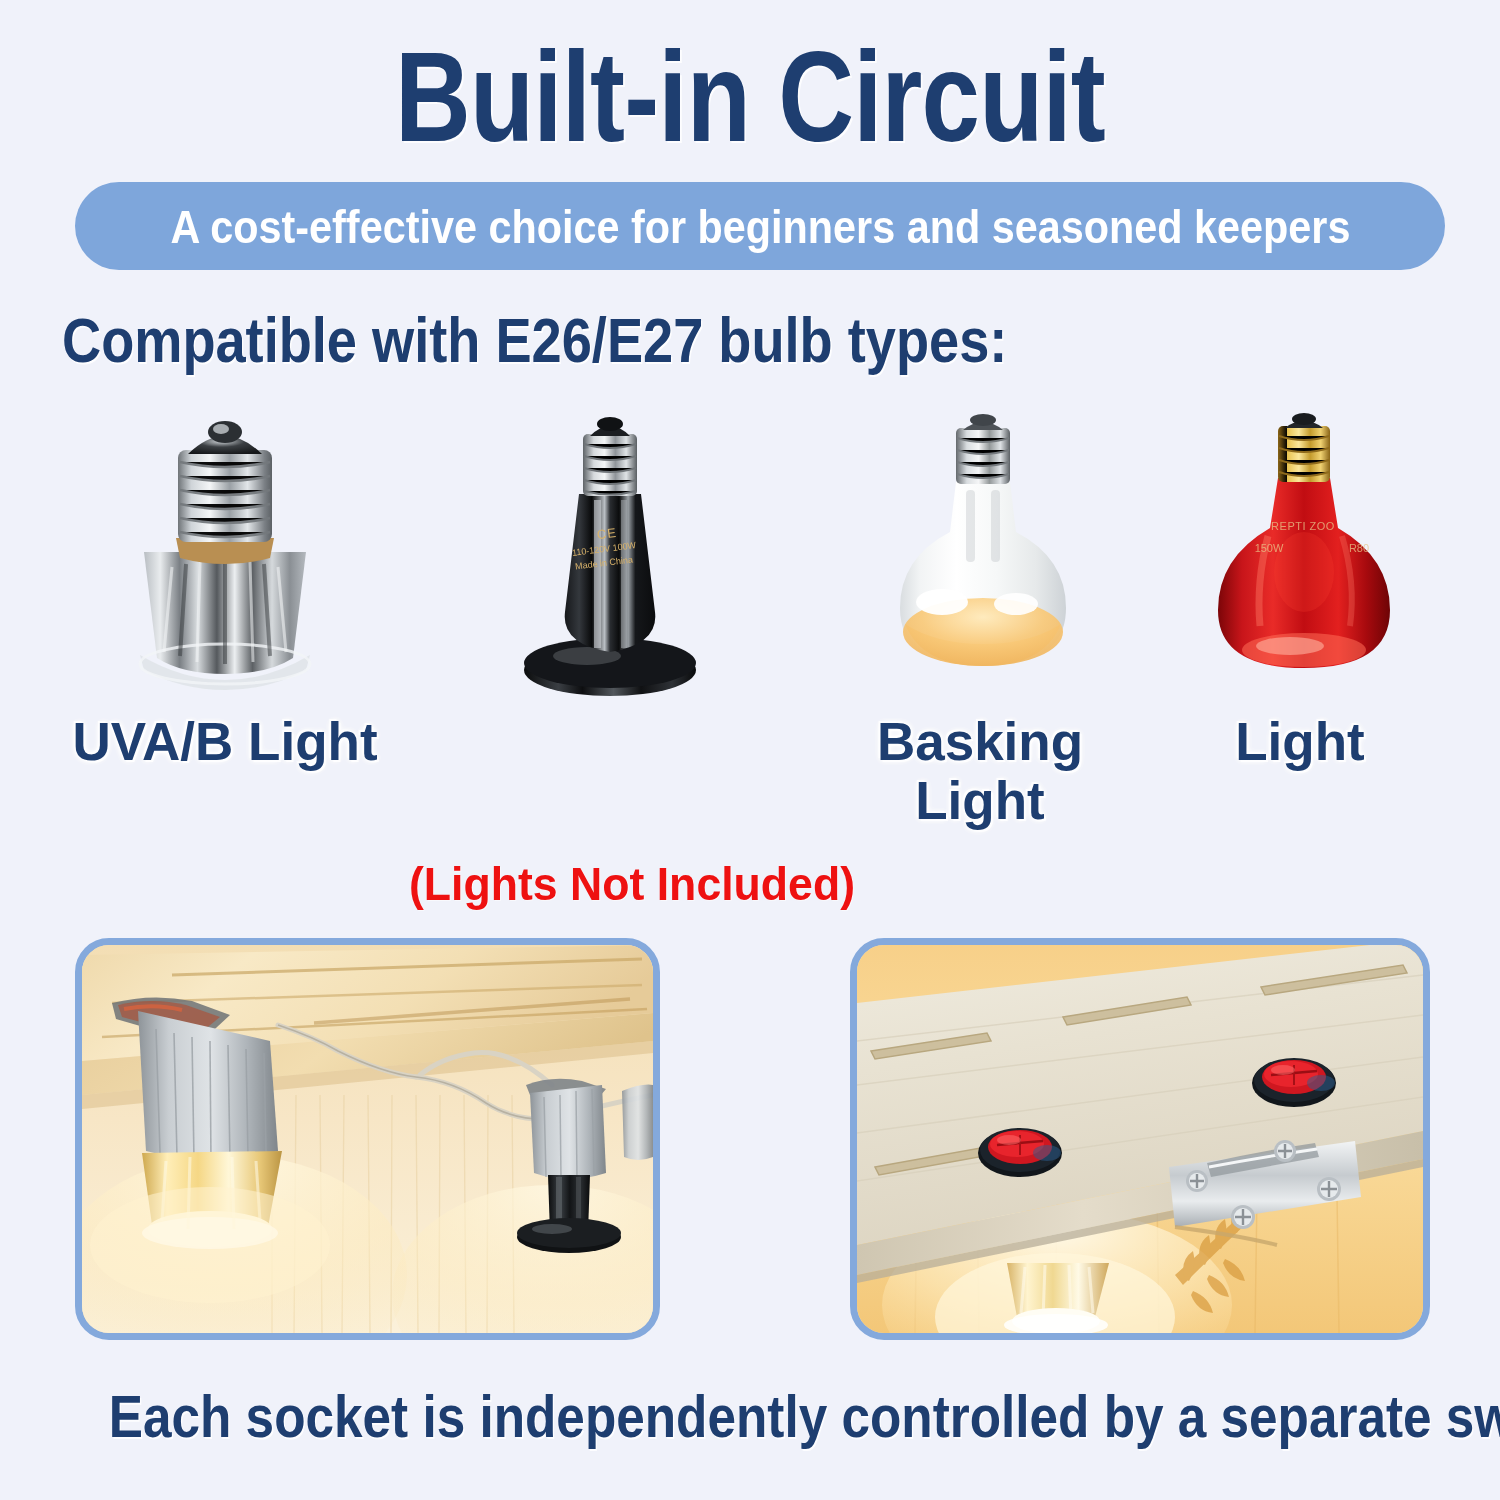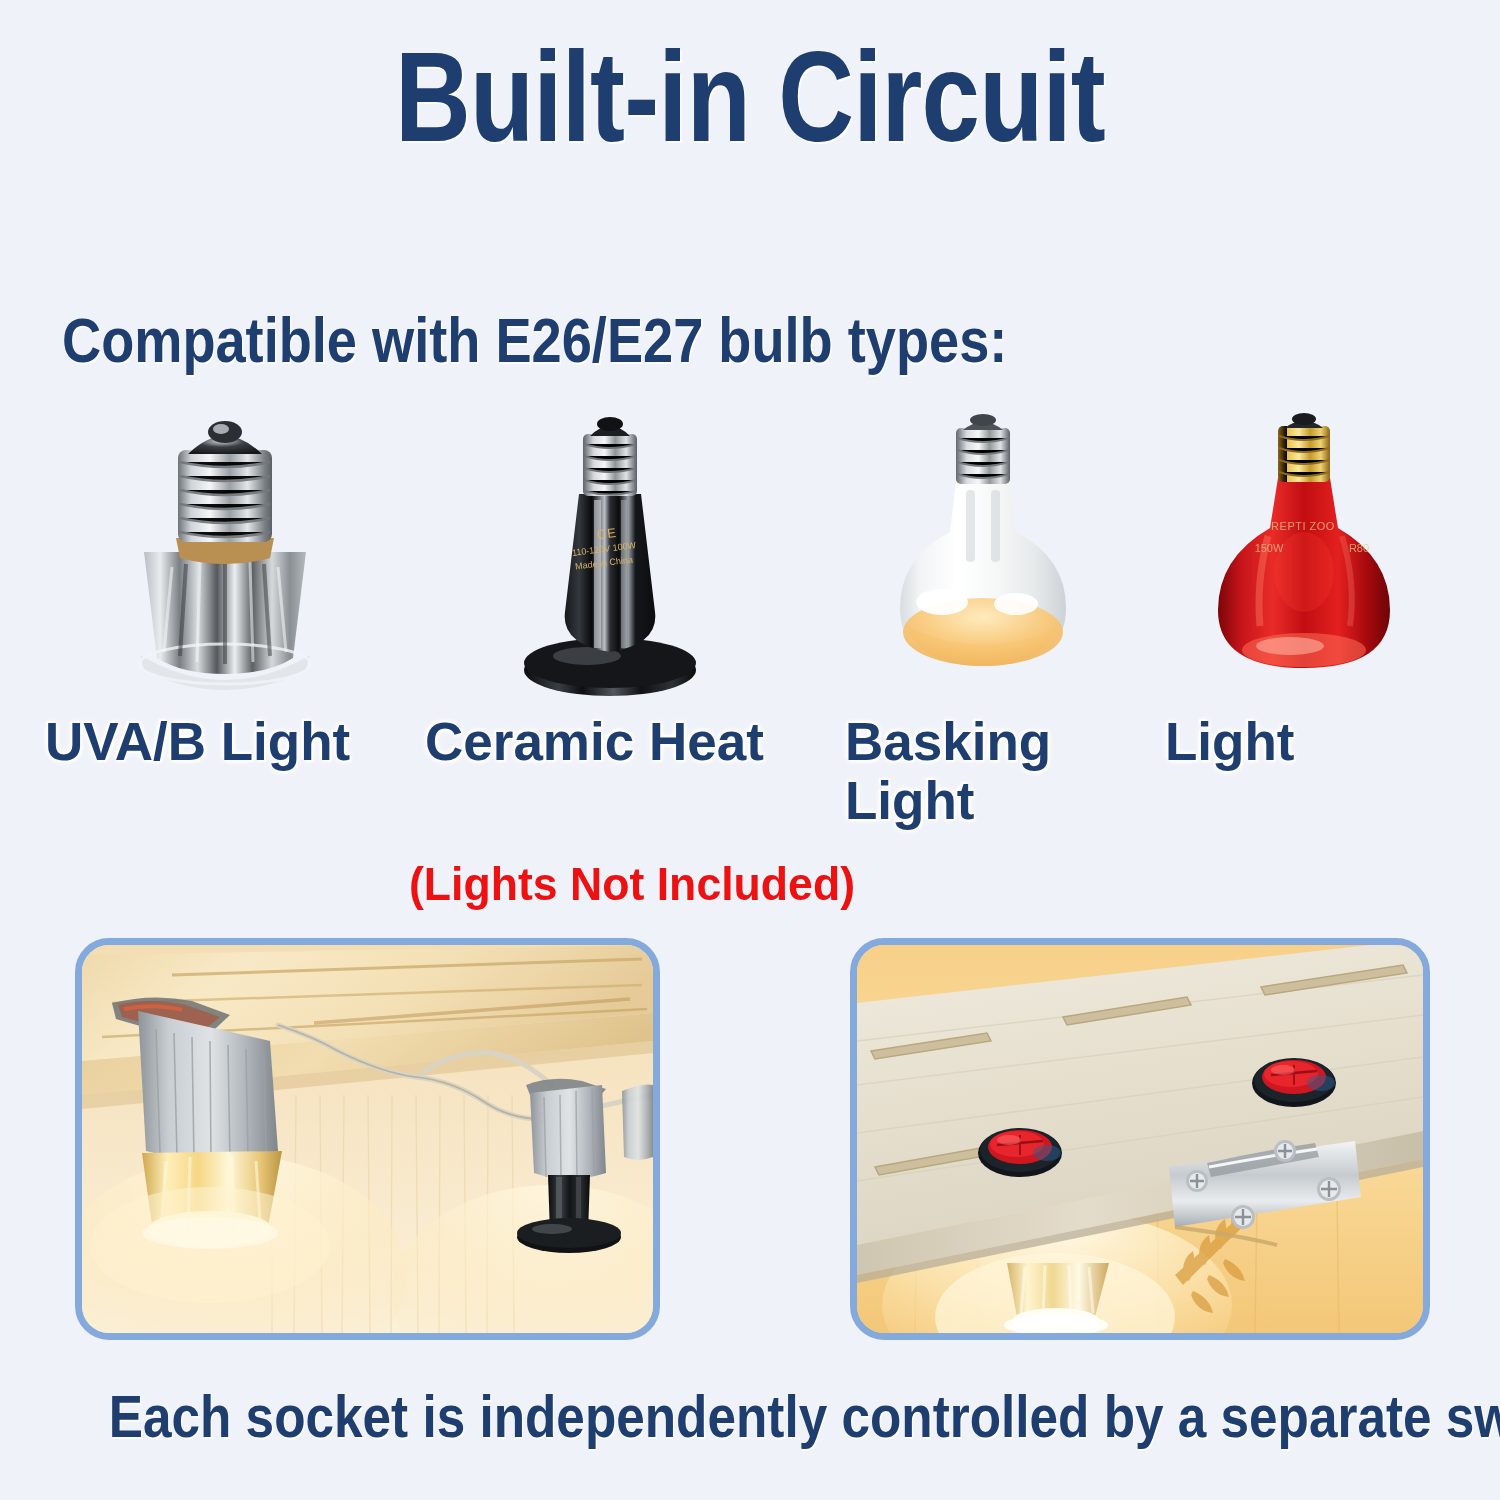--- a/index.html
+++ b/index.html
@@ -83,20 +83,21 @@
   }
   .bulb-art {
     position: absolute;
     left: 0; top: 0;
     width: 100%; height: 100%;
   }
 
   
   .bulb-label {
     position: absolute;
+    text-align: center;
     font-size: 53px;
     line-height: 1.12;
     font-weight: bold;
     color: #1e3e70;
     text-shadow:
        0 0 7px #fff, 0 0 7px #fff, 0 0 5px #fff,
        2px 2px 0 rgba(255,255,255,0.9),
       -2px -2px 0 rgba(255,255,255,0.9);
   }
 
@@ -166,20 +167,23 @@
     white-space: nowrap;
   }
 </style>
 </head>
 <body>
 
 <div class="stage">
 
   <div id="page-title">Built-in Circuit</div>
 
+  <div id="subtitle-pill">
+    <span id="subtitle-text">A cost-effective choice for beginners and seasoned keepers</span>
+  </div>
 
   <div id="compat-heading">Compatible with E26/E27 bulb types:</div>
 
   <div class="bulb-slot" style="left:100px; width:250px;">
     <svg class="bulb-art" viewBox="0 0 250 290">
       <defs>
         <linearGradient id="chromeThread" x1="0" y1="0" x2="1" y2="0">
           <stop offset="0%" stop-color="#6f7478"></stop>
           <stop offset="14%" stop-color="#cfd4d8"></stop>
           <stop offset="34%" stop-color="#f4f6f7"></stop>
@@ -403,21 +407,20 @@
     <div class="bulb-print-red" style="left:48px; top:108px; width:130px; letter-spacing:0.5px;">REPTI ZOO</div>
     <div class="bulb-print-red" style="left:34px; top:130px; width:90px;">150W</div>
     <div class="bulb-print-red" style="left:124px; top:130px; width:90px;">R80</div>
   </div>
 
   <div class="bulb-label" style="left:45px; top:712px; width:360px;">
     <div>UVA/B Light</div>
   </div>
 
   <div class="bulb-label" style="left:425px; top:712px; width:370px;">
-    <div>Ceramic Heat</div>
   </div>
 
   <div class="bulb-label" style="left:845px; top:712px; width:270px;">
     <div>Basking</div>
     <div>Light</div>
   </div>
 
   <div class="bulb-label" style="left:1165px; top:712px; width:270px;">
     <div>Light</div>
   </div>

